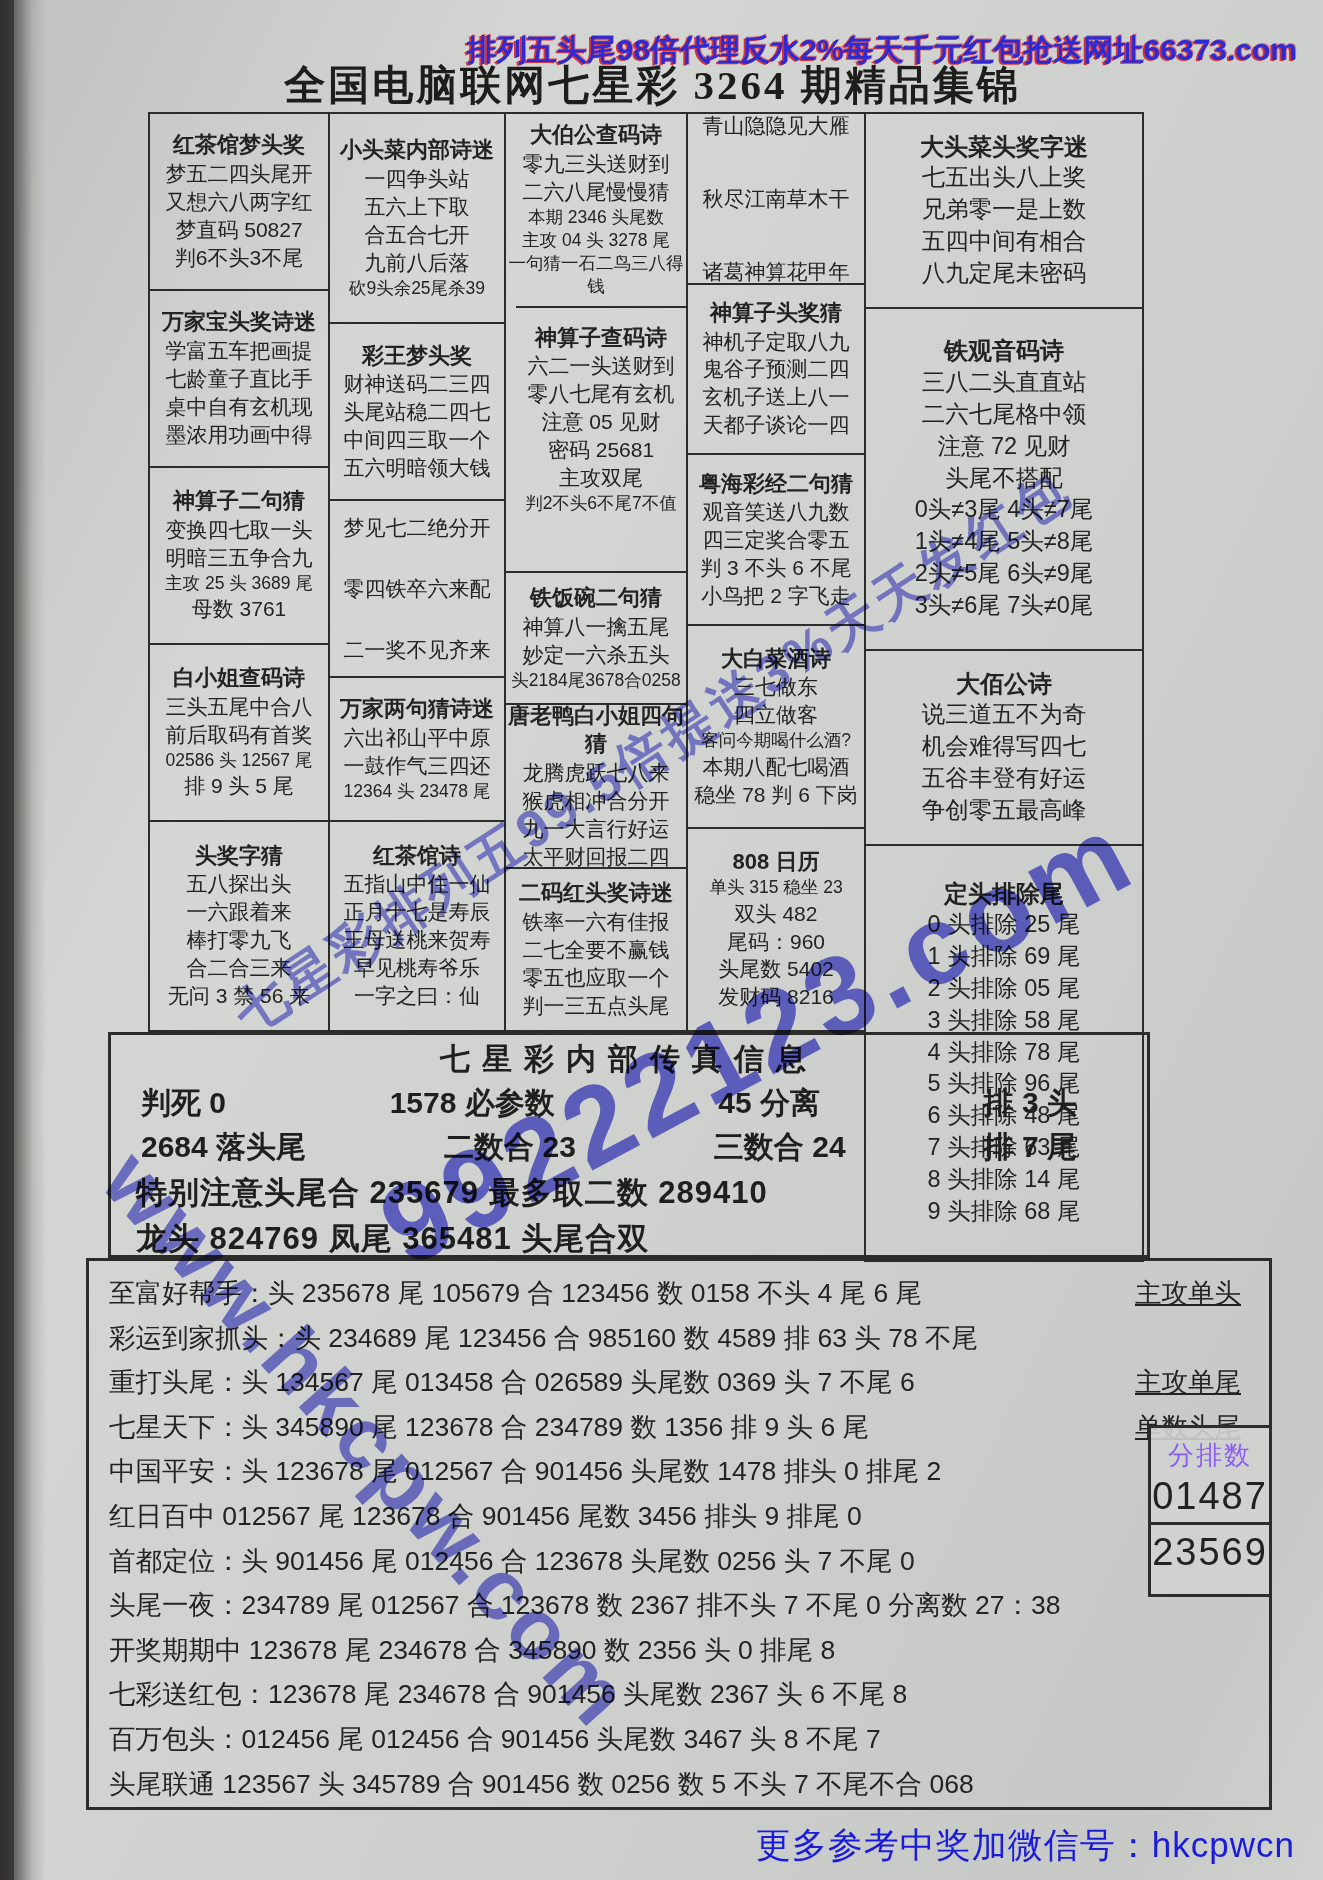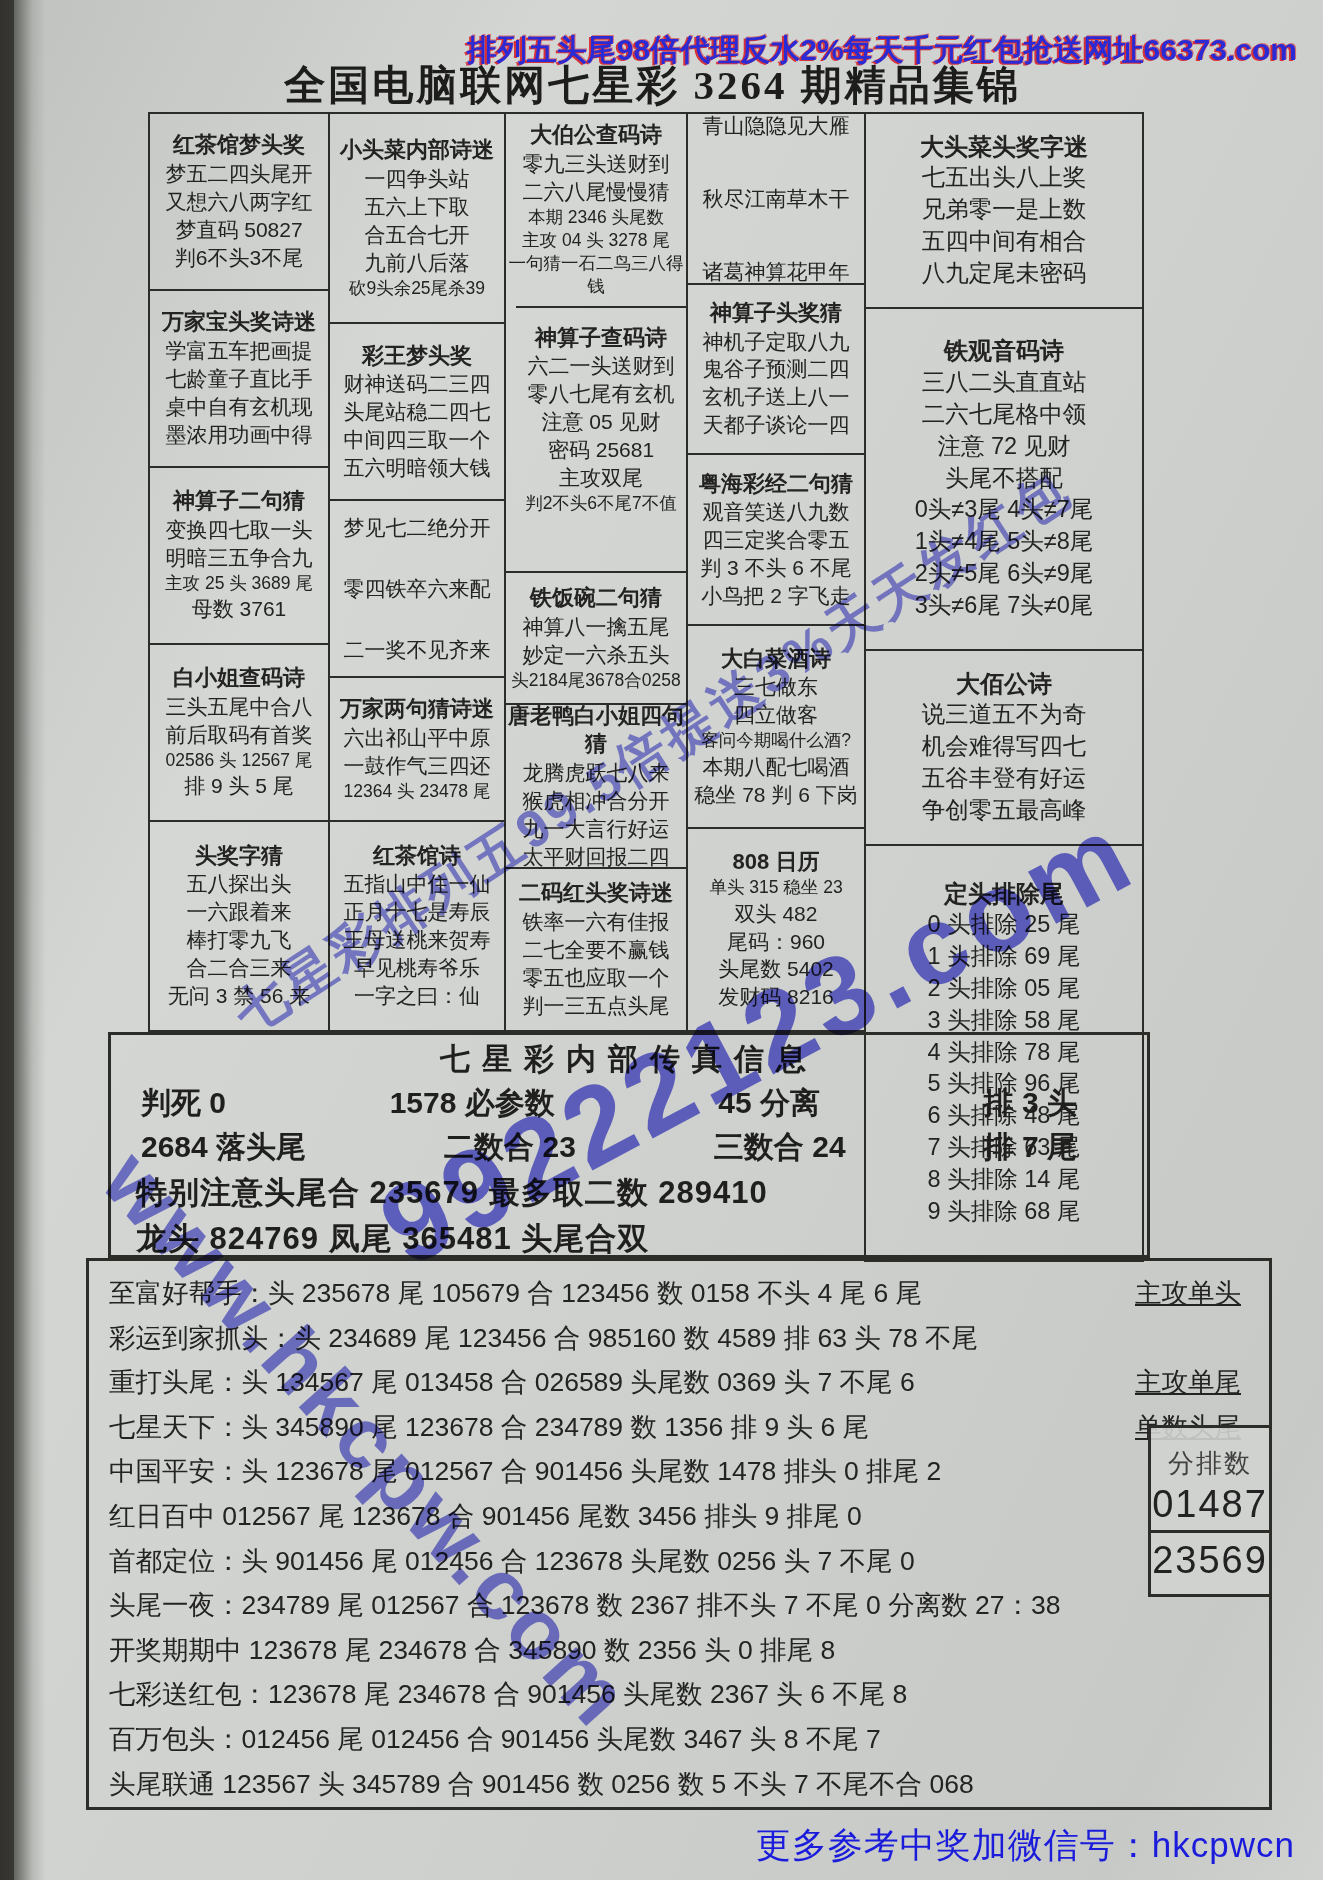--- a/index.html
+++ b/index.html
@@ -45,21 +45,21 @@
   .fax-title{text-align:center;font-size:30px;font-weight:bold;letter-spacing:12px;margin-top:4px;}
   .fax-row{display:flex;justify-content:space-between;padding:3px 70px 0 30px;font-size:30px;font-weight:600;}
   .fax-line{padding:4px 8px 0 25px;font-size:31px;font-weight:600;letter-spacing:1px;}
   
   .bottom{position:absolute;left:86px;top:1258px;width:1186px;height:552px;border:3px solid #2c2c29;box-sizing:border-box;
           padding:10px 14px 0 20px;}
   .b-line{display:flex;font-size:26.5px;line-height:44.6px;white-space:nowrap;font-weight:500;}
   .b-right{margin-left:auto;margin-right:14px;text-decoration:underline;}
   .side-box{position:absolute;left:1148px;top:1425px;width:124px;height:172px;border:3px solid #2c2c29;box-sizing:border-box;
             text-align:center;background:rgba(208,211,207,.9);}
-  .side-title{font-size:26px;margin-top:18px;color:#404040;letter-spacing:2px;}
+  .side-title{font-size:26px;margin-top:10px;color:#8b5cf6;letter-spacing:2px;}
   .side-val{font-size:38px;letter-spacing:2px;color:#222;}
   .side-val.top{border-bottom:3px solid #2c2c29;padding-bottom:4px;margin-top:2px;}
   .side-val.bot{padding-top:6px;}
   
   .footer-note{
     position:absolute;top:1822px;right:28px;font-size:35px;font-weight:normal;color:#1b1bdc;letter-spacing:1px;
   }
   
   .wm{position:absolute;font-weight:bold;white-space:nowrap;pointer-events:none;mix-blend-mode:multiply;}
   .wm1{left:240px;top:985px;font-size:52px;color:rgba(45,45,215,.55);transform:rotate(-33deg);transform-origin:left center;letter-spacing:4px;}

